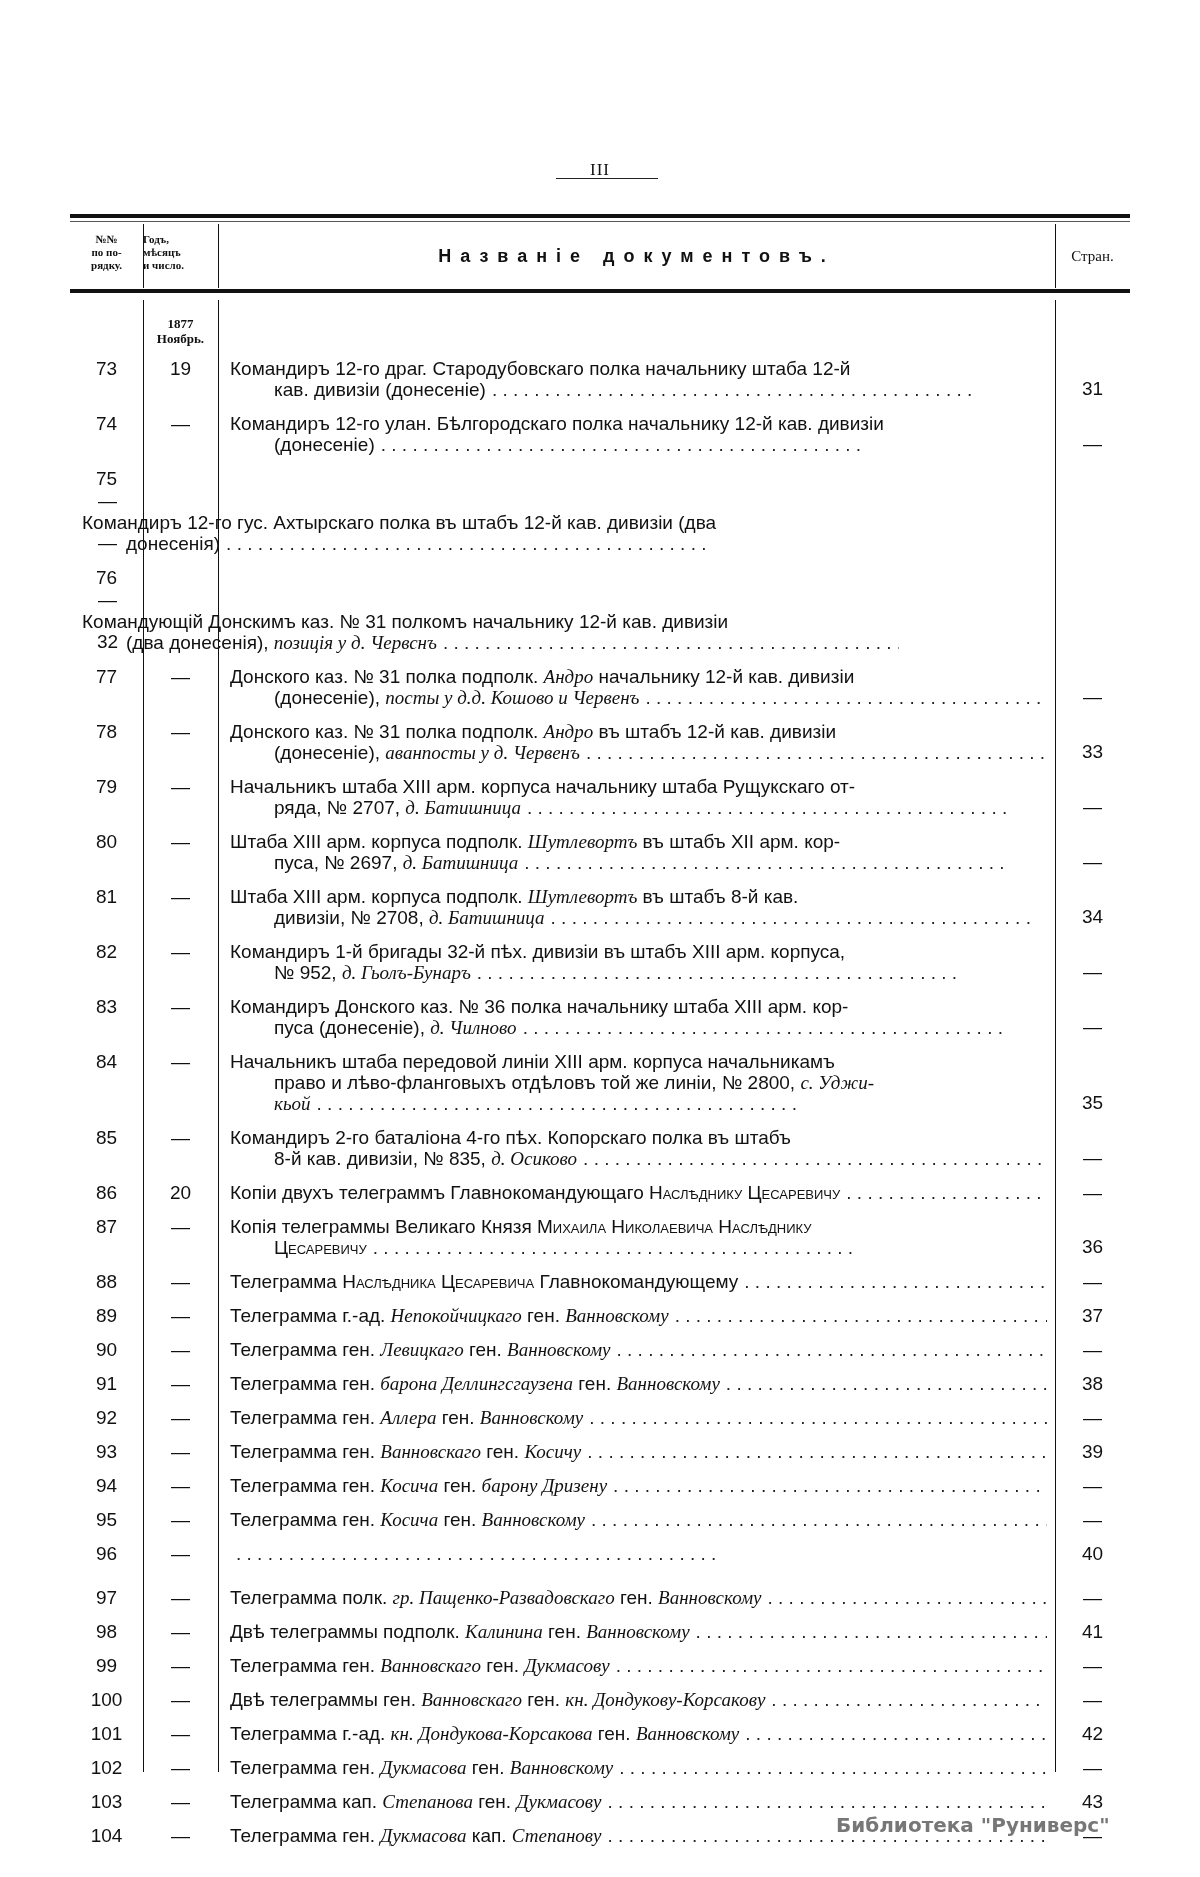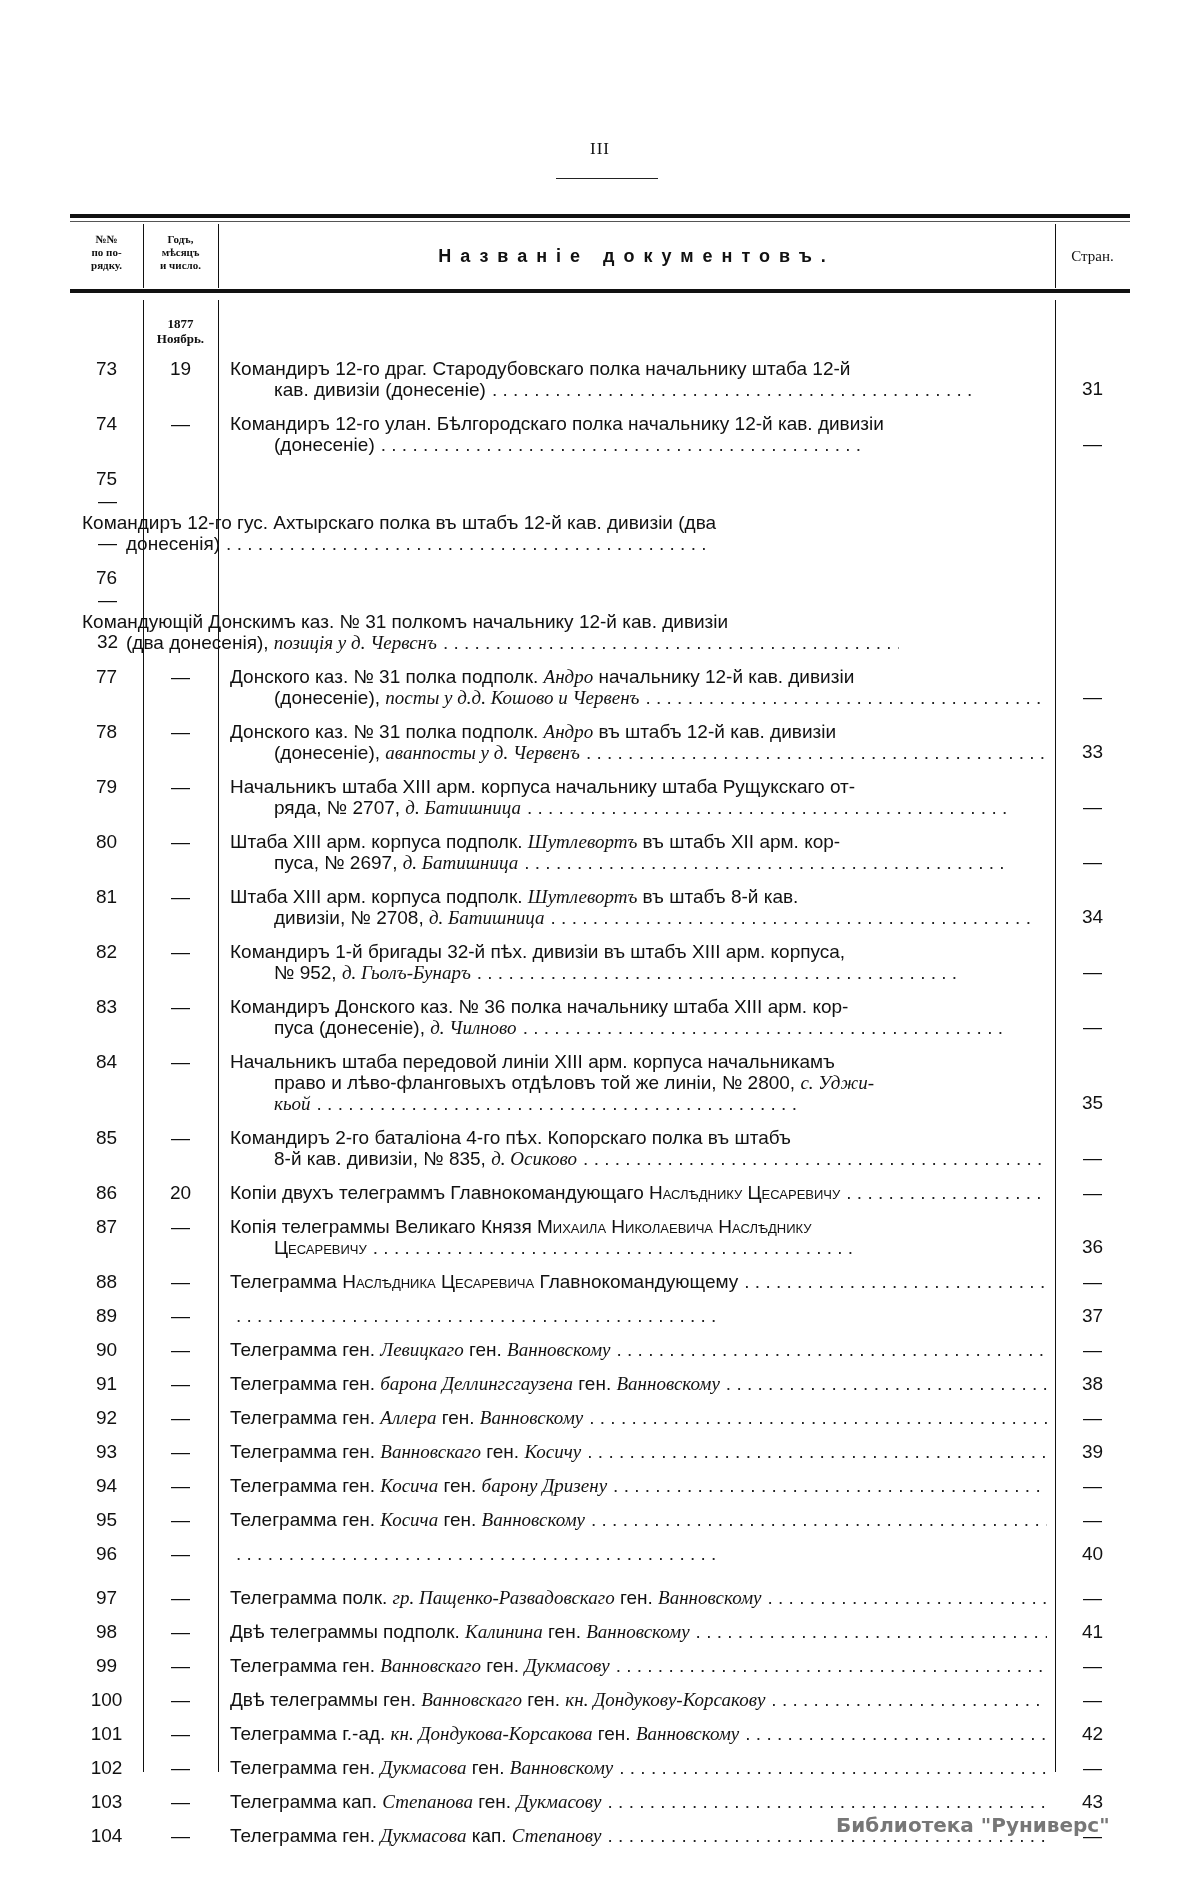--- a/index.html
+++ b/index.html
@@ -1,30 +1,30 @@
 <!DOCTYPE html>
 <html><head>
 <meta charset="utf-8">
 <style>
   html, body { margin:0; padding:0; background:#ffffff; }
   body { width:1200px; height:1877px; position:relative; overflow:hidden;
          font-family:"Liberation Sans", sans-serif; color:#111; }
-  .page-num { position:absolute; top:139px; left:0; width:1200px; text-align:center;
+  .page-num { position:absolute; top:160px; left:0; width:1200px; text-align:center;
               font-family:"Liberation Serif", serif; font-size:17px; letter-spacing:1px; }
   .page-num-rule { position:absolute; top:178px; left:556px; width:102px; height:0;
                    border-top:1.5px solid #222; }
   .rule-thick { position:absolute; left:70px; width:1060px; background:#111; }
   .rule-top1 { top:214px; height:4px; }
   .rule-top2 { top:221px; height:1px; background:#555; }
   .rule-head-bottom { top:289px; height:4px; }
   .head { position:absolute; top:224px; height:64px; }
   .head-col1 { left:70px; width:73px; font-family:"Liberation Serif", serif; font-weight:bold;
                font-size:11px; line-height:13px; text-align:center; padding-top:9px; box-sizing:border-box; }
   .head-col2 { left:143px; width:75px; font-family:"Liberation Serif", serif; font-weight:bold;
-               font-size:11px; line-height:13px; text-align:center; padding-top:9px; box-sizing:border-box; }
+               font-size:11px; line-height:13px; text-align:left; padding-top:9px; box-sizing:border-box; }
   .head-col3 { left:218px; width:837px; font-weight:bold; font-size:18px; letter-spacing:9px;
                text-align:center; line-height:64px; font-family:"Liberation Sans Narrow","Liberation Sans", sans-serif; }
   .head-col4 { left:1055px; width:75px; font-family:"Liberation Serif", serif; font-size:15px;
                line-height:64px; text-align:center; }
   .vline { position:absolute; width:0; border-left:1.4px solid #111; }
   .vl-h1 { left:143px; top:224px; height:64px; }
   .vl-h2 { left:218px; top:224px; height:64px; }
   .vl-h3 { left:1055px; top:224px; height:64px; }
   .vl-b1 { left:143px; top:300px; height:1472px; }
   .vl-b2 { left:218px; top:300px; height:1472px; }
@@ -339,20 +339,21 @@
       </div>
       <div class="c-page">
         <span class="page-val">—</span>
       </div>
     </div>
     <div class="row" style="margin-bottom: 12px;">
       <div class="c-num">89</div>
       <div class="c-date">—</div>
       <div class="c-text">
         <div class="line">
+          <span><span>Телеграмма г.-ад. </span><span class="it">Непокойчицкаго</span><span> ген. </span><span class="it">Ванновскому</span></span>
           <span class="dots"> . . . . . . . . . . . . . . . . . . . . . . . . . . . . . . . . . . . . . . . . . . . . . .</span>
         </div>
       </div>
       <div class="c-page">
         <span class="page-val">37</span>
       </div>
     </div>
     <div class="row" style="margin-bottom: 12px;">
       <div class="c-num">90</div>
       <div class="c-date">—</div>

